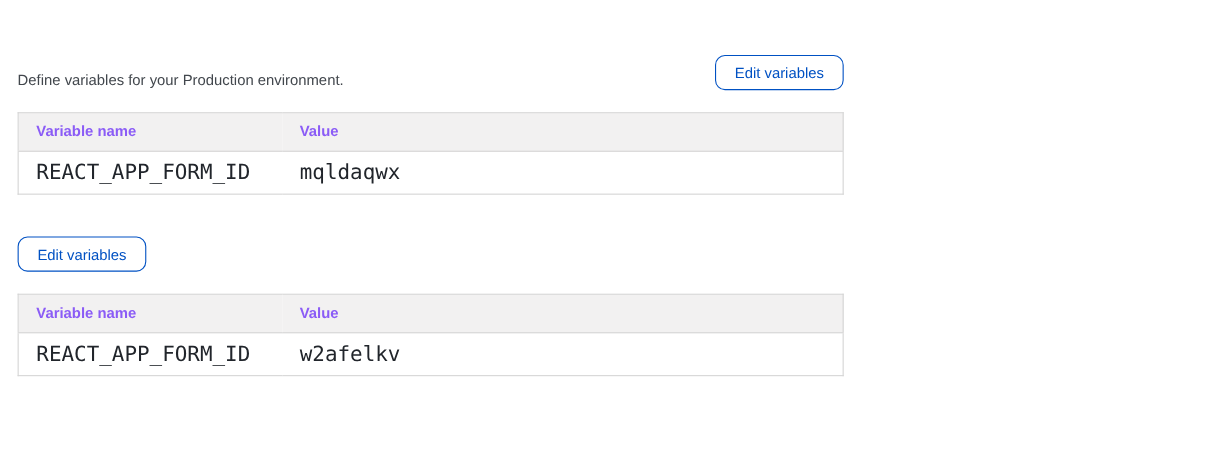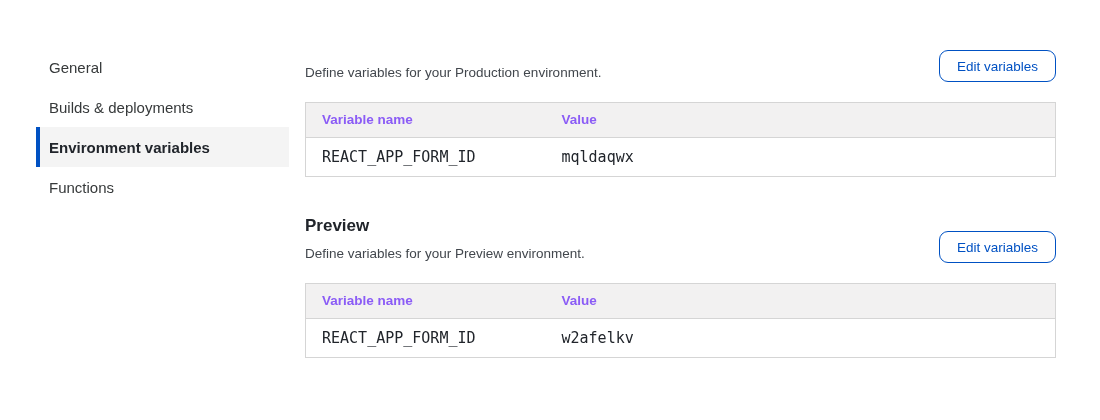--- a/index.html
+++ b/index.html
@@ -88,40 +88,34 @@
     background: #f2f1f1;
     font-size: 13.5px;
     line-height: 16px;
     font-weight: 700;
     color: #8b5cf6;
     padding: 9px 16px;
     border-bottom: 1px solid #d5d5d5;
   }
   .vars-table td {
     font-family: "DejaVu Sans Mono", monospace;
-    font-size: 15px;
+    font-size: 19px;
     line-height: 18px;
     color: #21252b;
     padding: 10px 16px;
     background: #ffffff;
   }
   .vars-table th:first-child,
   .vars-table td:first-child { width: 240px; }
 </style>
 </head>
 <body>
 
 <div class="layout">
 
-  <nav class="sidebar">
-    <div class="nav-item">General</div>
-    <div class="nav-item">Builds &amp; deployments</div>
-    <div class="nav-item active">Environment variables</div>
-    <div class="nav-item">Functions</div>
-  </nav>
 
   <main class="content">
 
     <section class="section">
       <div class="section-head">
         <div class="section-texts">
           <p class="section-desc">Define variables for your Production environment.</p>
         </div>
         <button class="edit-btn">Edit variables</button>
       </div>
@@ -136,24 +130,20 @@
           <tr>
             <td>REACT_APP_FORM_ID</td>
             <td>mqldaqwx</td>
           </tr>
         </tbody>
       </table>
     </section>
 
     <section class="section">
       <div class="section-head">
-        <div class="section-texts">
-          <h2 class="section-title">Preview</h2>
-          <p class="section-desc">Define variables for your Preview environment.</p>
-        </div>
         <button class="edit-btn">Edit variables</button>
       </div>
       <table class="vars-table">
         <thead>
           <tr>
             <th>Variable name</th>
             <th>Value</th>
           </tr>
         </thead>
         <tbody>

